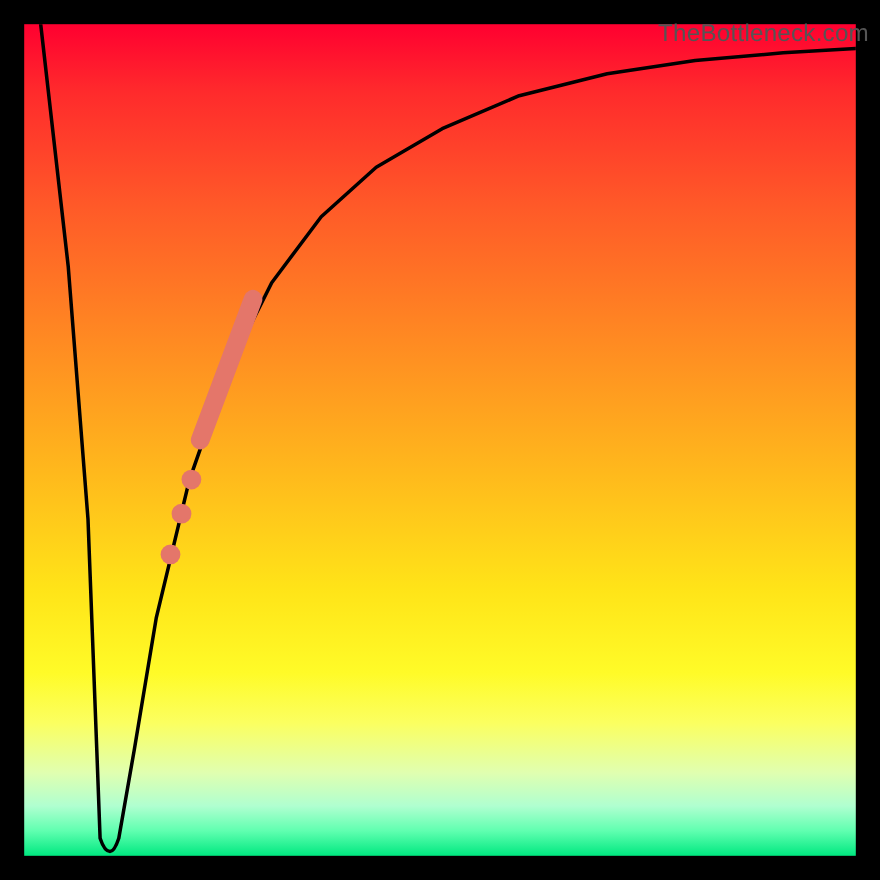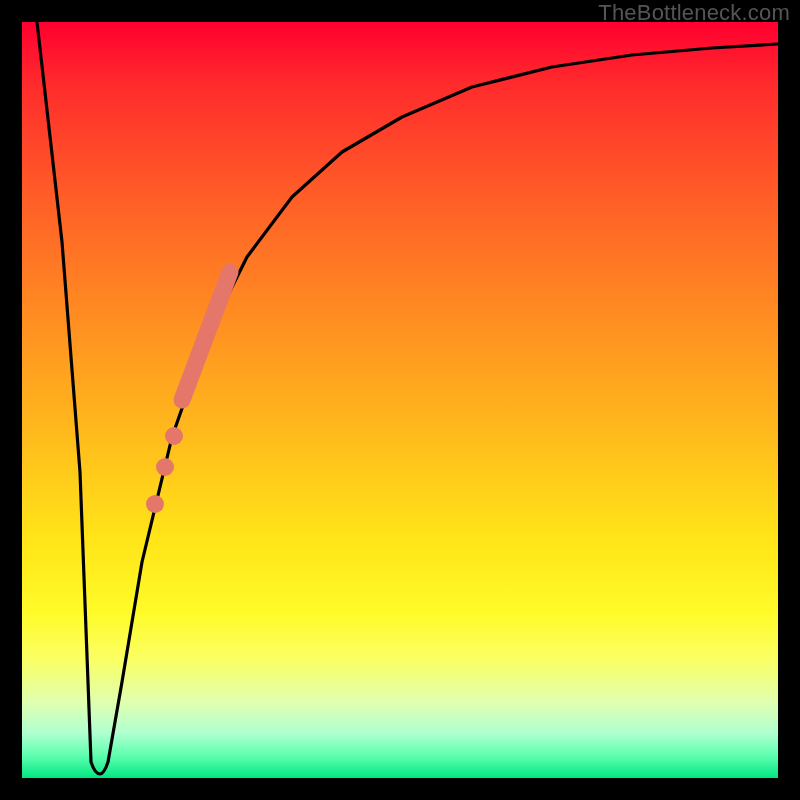--- a/index.html
+++ b/index.html
@@ -40,21 +40,21 @@
   }
   svg.curve {
     position: absolute;
     left: 0;
     top: 0;
     width: 756px;
     height: 756px;
   }
   .watermark {
     position: absolute;
-    top: 0;
+    top: 17px;
     right: 10px;
     color: #555;
     font-size: 22px;
     font-weight: 500;
     letter-spacing: 0.2px;
     user-select: none;
   }
 </style>
 </head>
 <body>

